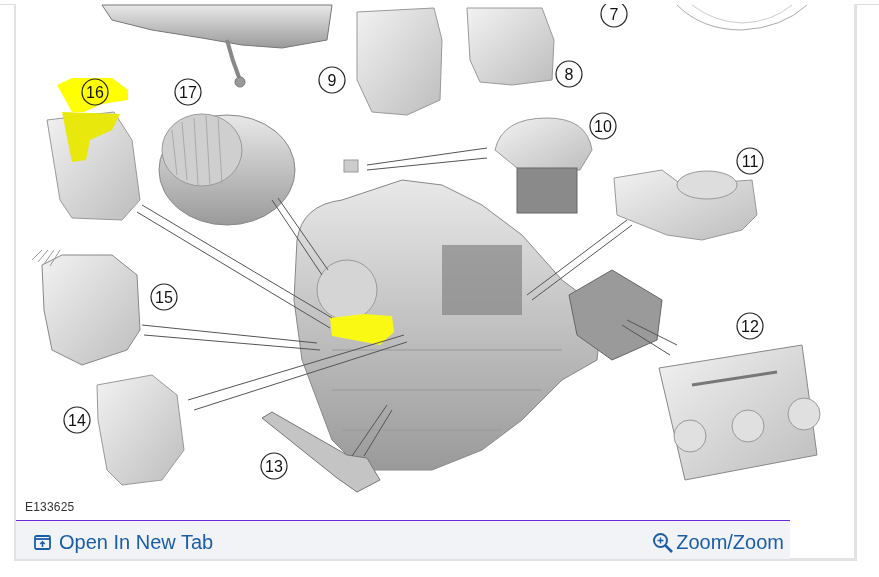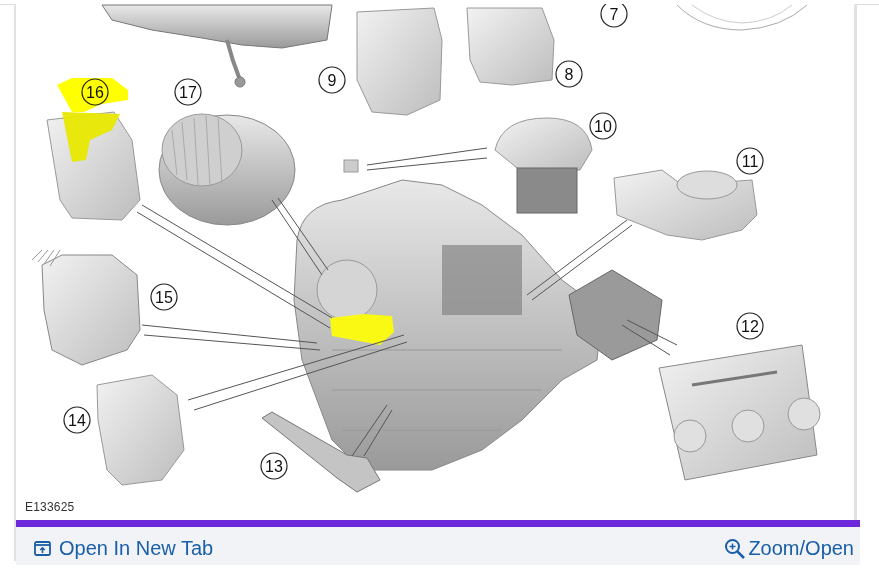--- a/index.html
+++ b/index.html
@@ -3,21 +3,21 @@
 <meta charset="utf-8">
 <style>
   html, body { margin:0; padding:0; background:#ffffff; width:879px; height:577px; overflow:hidden; }
   body { font-family: "Liberation Sans", sans-serif; position:relative; }
   .top-rule { position:absolute; left:0; top:4px; width:879px; height:1px; background:#dcdcdc; }
   .card { position:absolute; left:14px; top:4px; width:843px; height:557px; background:#ffffff;
           border-left:2px solid #e2e2e2; border-right:3px solid #e2e2e2; border-bottom:3px solid #e2e2e2; box-sizing:border-box; }
   .figure { position:absolute; left:0; top:0; width:838px; height:515px; background:#fff; overflow:hidden; }
   .figure svg { position:absolute; left:0; top:0; }
   .fig-id { position:absolute; left:9px; top:496px; font-size:12px; color:#333; letter-spacing:0.2px; }
-  .footer { position:absolute; left:0; top:516px; width:844px; height:38px; background:#f1f3f7; border-top:7px solid #6d28d9;text-align:center; }
+  .footer { position:absolute; left:0; top:516px; width:774px; height:38px; background:#f1f3f7; border-top:1px solid #6d28d9;text-align:center; }
   .link { position:absolute; top:10px; color:#1a5ea8; font-size:20px; display:flex; align-items:center; text-decoration:none; cursor:pointer; }
   .link.open { left:18px; }
   .link.zoom { right:6px; }
   .link svg { margin-right:8px; }
   .link.zoom svg { margin-right:2px; }
   .callout-text { font-family:"Liberation Sans", sans-serif; font-size:16px; fill:#111; }
 </style>
 </head>
 <body>
 
@@ -161,16 +161,16 @@
       </svg>
       <span>Open In New Tab</span>
     </a>
     <a class="link zoom">
       <svg width="22" height="22" viewBox="0 0 22 22">
         <circle cx="8.5" cy="8.5" r="6.5" fill="none" stroke="#1a5ea8" stroke-width="2"></circle>
         <line x1="13.3" y1="13.3" x2="20" y2="20" stroke="#1a5ea8" stroke-width="2.6"></line>
         <line x1="8.5" y1="5.5" x2="8.5" y2="11.5" stroke="#1a5ea8" stroke-width="1.5"></line>
         <line x1="5.5" y1="8.5" x2="11.5" y2="8.5" stroke="#1a5ea8" stroke-width="1.5"></line>
       </svg>
-      <span>Zoom/Open</span>
+      <span>Zoom/Zoom</span>
     </a>
   </div>
 </div>
 
 </body></html>

